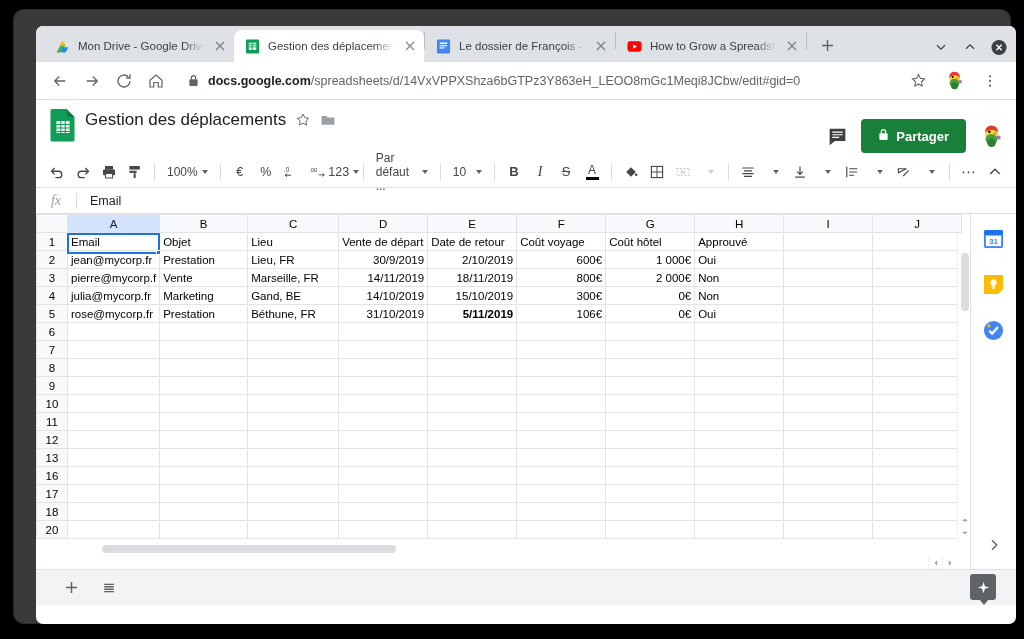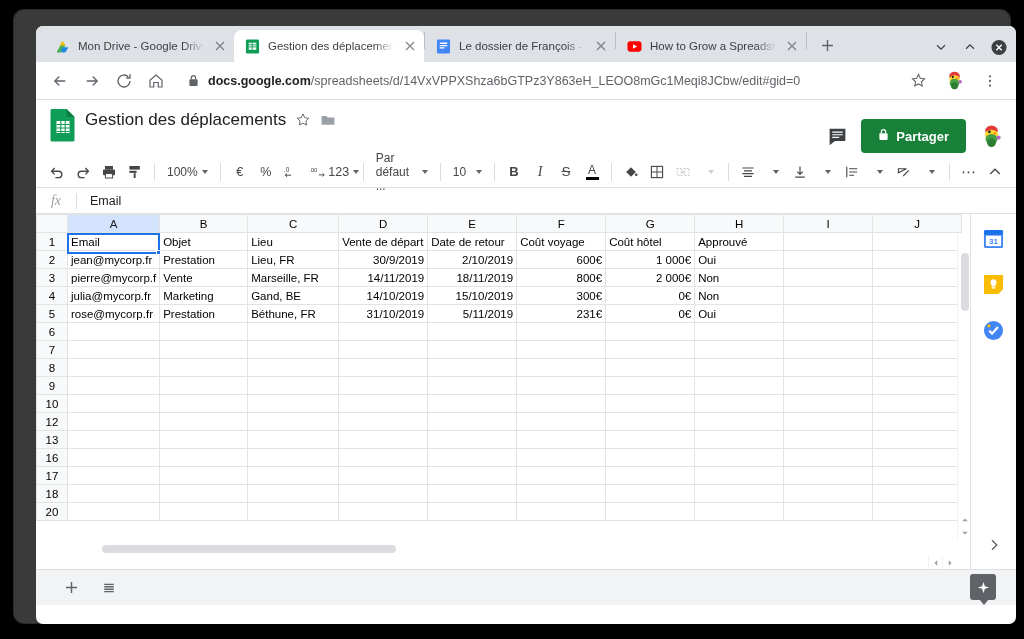--- a/index.html
+++ b/index.html
@@ -604,22 +604,22 @@
                   <td class="cell" style="width: 89px;">Non</td>
                   <td class="cell" style="width: 89px;"></td>
                   <td class="cell" style="width: 89px;"></td>
                 </tr>
                 <tr>
                   <th class="rowh">5</th>
                   <td class="cell" style="width: 92px;">rose@mycorp.fr</td>
                   <td class="cell" style="width: 88px;">Prestation</td>
                   <td class="cell" style="width: 91px;">Béthune, FR</td>
                   <td class="cell num" style="width: 89px;">31/10/2019</td>
-                  <td class="cell num" style="width: 89px;">5/11/2019</td>
-                  <td class="cell num" style="width: 89px;">231€</td>
+                  <td class="cell num" style="width: 89px; font-weight: bold;">5/11/2019</td>
+                  <td class="cell num" style="width: 89px;">106€</td>
                   <td class="cell num" style="width: 89px;">0€</td>
                   <td class="cell" style="width: 89px;">Oui</td>
                   <td class="cell" style="width: 89px;"></td>
                   <td class="cell" style="width: 89px;"></td>
                 </tr>
                 <tr>
                   <th class="rowh">6</th>
                   <td class="cell" style="width: 92px;"></td>
                   <td class="cell" style="width: 88px;"></td>
                   <td class="cell" style="width: 91px;"></td>
@@ -665,20 +665,33 @@
                   <td class="cell num" style="width: 89px;"></td>
                   <td class="cell num" style="width: 89px;"></td>
                   <td class="cell num" style="width: 89px;"></td>
                   <td class="cell num" style="width: 89px;"></td>
                   <td class="cell" style="width: 89px;"></td>
                   <td class="cell" style="width: 89px;"></td>
                   <td class="cell" style="width: 89px;"></td>
                 </tr>
                 <tr>
                   <th class="rowh">10</th>
+                  <td class="cell" style="width: 92px;"></td>
+                  <td class="cell" style="width: 88px;"></td>
+                  <td class="cell" style="width: 91px;"></td>
+                  <td class="cell num" style="width: 89px;"></td>
+                  <td class="cell num" style="width: 89px;"></td>
+                  <td class="cell num" style="width: 89px;"></td>
+                  <td class="cell num" style="width: 89px;"></td>
+                  <td class="cell" style="width: 89px;"></td>
+                  <td class="cell" style="width: 89px;"></td>
+                  <td class="cell" style="width: 89px;"></td>
+                </tr>
+                <tr>
+                  <th class="rowh">11</th>
                   <td class="cell" style="width: 92px;"></td>
                   <td class="cell" style="width: 88px;"></td>
                   <td class="cell" style="width: 91px;"></td>
                   <td class="cell num" style="width: 89px;"></td>
                   <td class="cell num" style="width: 89px;"></td>
                   <td class="cell num" style="width: 89px;"></td>
                   <td class="cell num" style="width: 89px;"></td>
                   <td class="cell" style="width: 89px;"></td>
                   <td class="cell" style="width: 89px;"></td>
                   <td class="cell" style="width: 89px;"></td>

